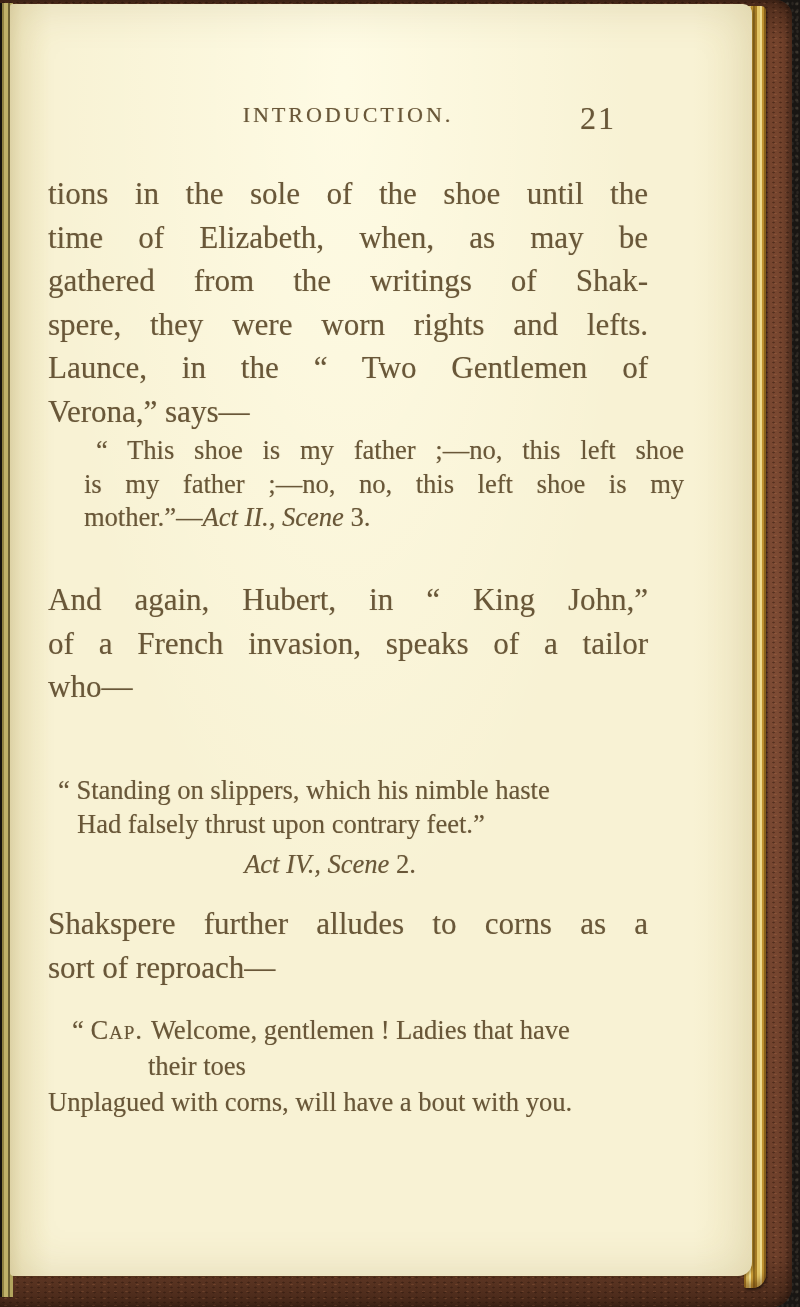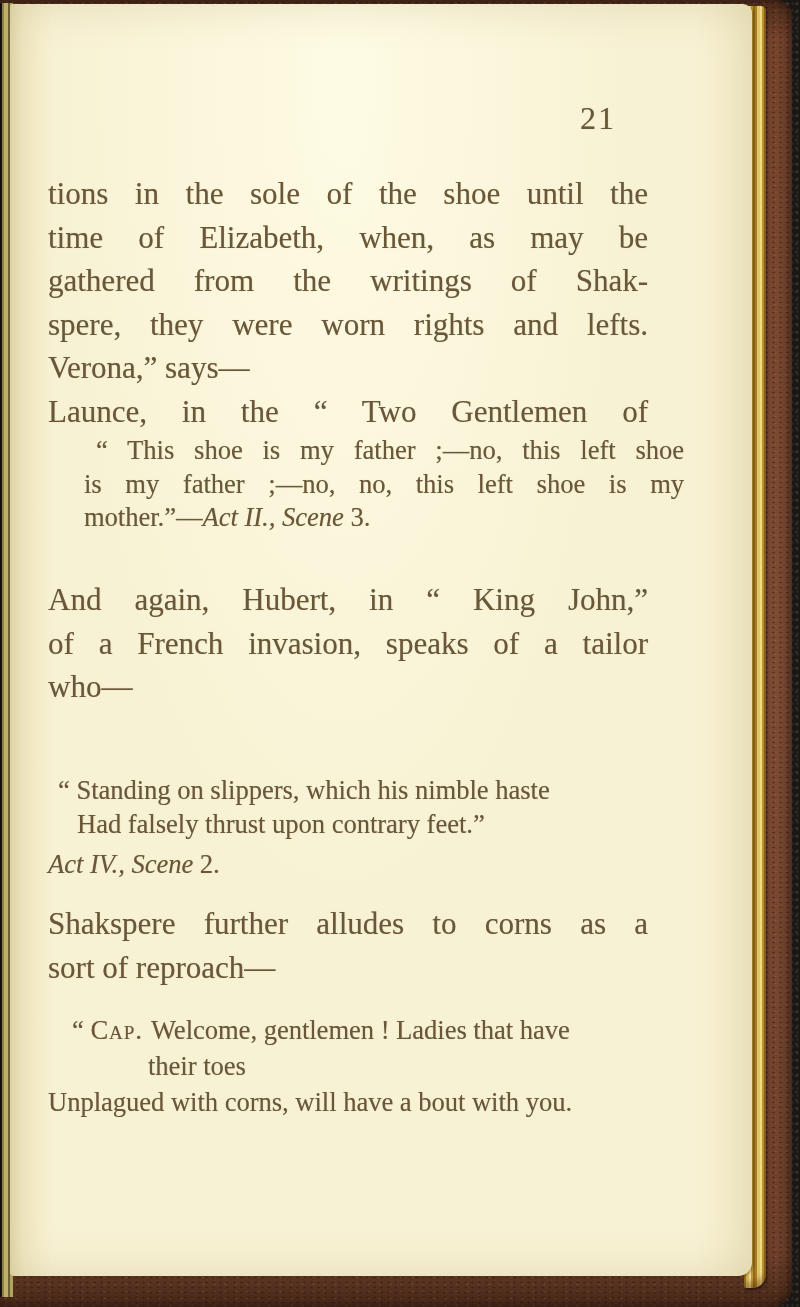--- a/index.html
+++ b/index.html
@@ -58,48 +58,49 @@
     position:absolute;right:32px;top:-2px;font-size:32px;letter-spacing:2px;
   }
   
   .block{position:absolute;left:48px;width:600px;}
   .body-block{font-size:31px;line-height:43.5px;}
   .quote-block{font-size:26.5px;line-height:33.5px;}
   .q3{line-height:36px;}
   .line{text-align:left;}
   .just{text-align:justify;text-align-last:justify;}
   .p1{top:172px;} .q1{top:434px;margin-left:36px;} .p2{top:578px;}
-  .q2{top:774px;} .attr{top:848px;font-size:26.5px;line-height:33.5px;text-align:left;padding-right:36px;box-sizing:border-box;}
+  .q2{top:774px;} .attr{top:848px;font-size:26.5px;line-height:33.5px;text-align:center;padding-right:36px;box-sizing:border-box;}
   .p3{top:902px;} .q3{top:1012px;}
   .ti-q1{text-indent:12px;}
   .ti-q2a{text-indent:10px;} .ti-q2b{text-indent:29px;}
   .ti-q3a{text-indent:24px;} .ti-q3b{text-indent:100px;}
   .it{font-style:italic;}
   .speaker{font-variant:small-caps;letter-spacing:1px;margin-right:8px;}
 </style>
 </head>
 <body>
 
 <div class="scene">
   <div class="leather"></div>
   <div class="gilt"></div>
   <div class="gutter"></div>
   <div class="page"></div>
 
   <div class="header ink">
+    <span>INTRODUCTION.</span>
     <span class="pagenum">21</span>
   </div>
 
   <div class="block body-block p1 ink">
     <div class="line just">tions in the sole of the shoe until the</div>
     <div class="line just">time of Elizabeth, when, as may be</div>
     <div class="line just">gathered from the writings of Shak-</div>
     <div class="line just">spere, they were worn rights and lefts.</div>
+    <div class="line just">Launce, in the “ Two Gentlemen of</div>
     <div class="line">Verona,” says—</div>
-    <div class="line just">Launce, in the “ Two Gentlemen of</div>
   </div>
 
   <div class="block quote-block q1 ink">
     <div class="line just ti-q1">“ This shoe is my father ;—no, this left shoe</div>
     <div class="line just">is my father ;—no, no, this left shoe is my</div>
     <div class="line"><span>mother.”—</span><span class="it">Act II., Scene</span><span> 3.</span></div>
   </div>
 
   <div class="block body-block p2 ink">
     <div class="line just">And again, Hubert, in “ King John,”</div>

